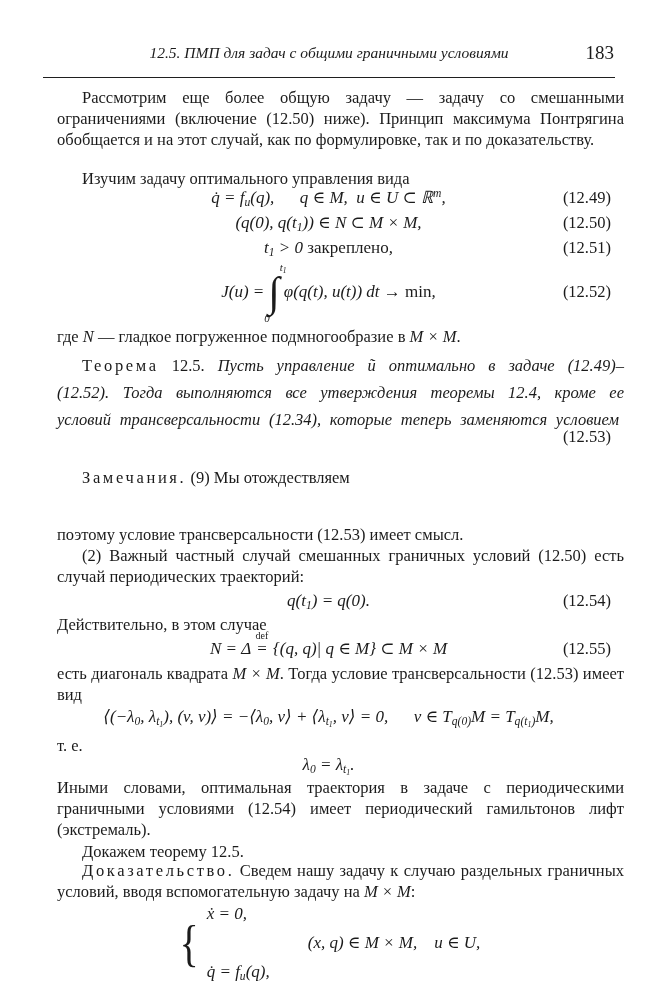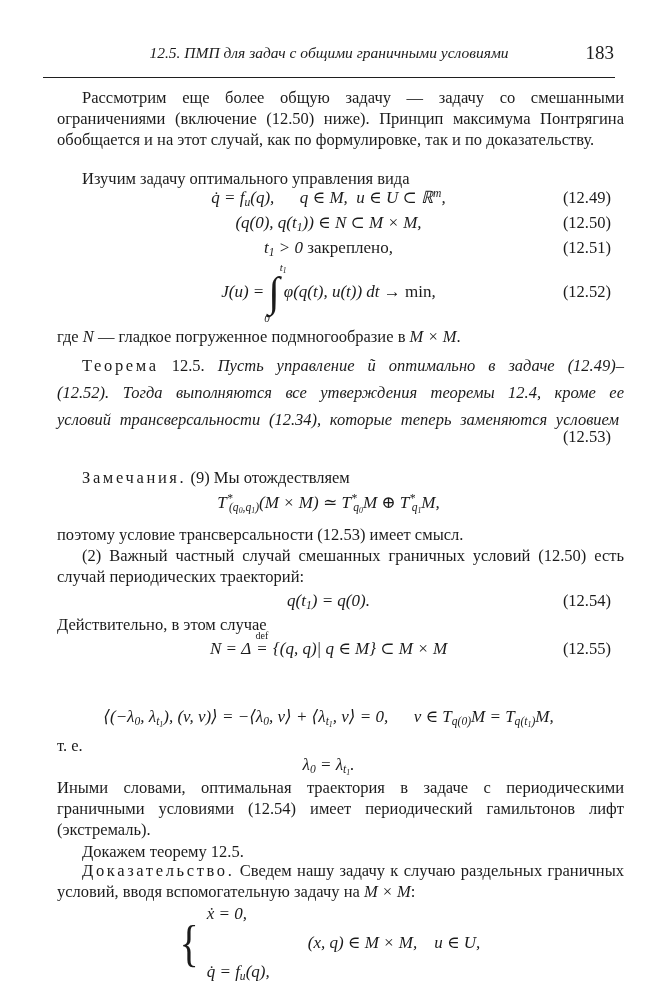--- a/index.html
+++ b/index.html
@@ -101,39 +101,37 @@
 
   <div class="blk eqrow" style="top:437px">
     <span class="eqnum">(12.53)</span>
   </div>
 
   <div class="blk para indent" style="top:467px">
     <span class="sp">Замечания.</span>
     <span>(9) Мы отождествляем</span>
   </div>
 
-  <div class="blk eqrow" style="top:492px">
-    <span class="m">T<sup>*</sup><sub>(q<sub>0</sub>,q<sub>1</sub>)</sub>(M × M) ≃ T<sup>*</sup><sub>q<sub>0</sub></sub>M ⊕ T<sup>*</sup><sub>q<sub>1</sub></sub>M,</span>
-  </div>
 
   <div class="blk para" style="top:524px">поэтому условие трансверсальности (12.53) имеет смысл.</div>
   <div class="blk para indent" style="top:545px">(2) Важный частный случай смешанных граничных условий (12.50) есть случай периодических траекторий:</div>
 
   <div class="blk eqrow" style="top:590px">
     <span class="m">q(t<sub>1</sub>) = q(0).</span>
     <span class="eqnum">(12.54)</span>
   </div>
 
   <div class="blk para" style="top:614px">Действительно, в этом случае</div>
 
   <div class="blk eqrow" style="top:638px">
     <span class="m">N = Δ <span class="defeq"><span class="dlabel">def</span><span class="dsign">=</span></span> {(q, q)| q ∈ M} ⊂ M × M</span>
     <span class="eqnum">(12.55)</span>
   </div>
 
+  <div class="blk para" style="top:663px">есть диагональ квадрата <span class="mi">M × M</span>. Тогда условие трансверсальности (12.53) имеет вид</div>
 
   <div class="blk eqrow" style="top:706px">
     <span class="m">⟨(−λ<sub>0</sub>, λ<sub>t<sub>1</sub></sub>), (v, v)⟩ = −⟨λ<sub>0</sub>, v⟩ + ⟨λ<sub>t<sub>1</sub></sub>, v⟩ = 0,  v ∈ T<sub>q(0)</sub>M = T<sub>q(t<sub>1</sub>)</sub>M,</span>
   </div>
 
   <div class="blk para" style="top:735px">т. е.</div>
 
   <div class="blk eqrow" style="top:754px">
     <span class="m">λ<sub>0</sub> = λ<sub>t<sub>1</sub></sub>.</span>
   </div>

